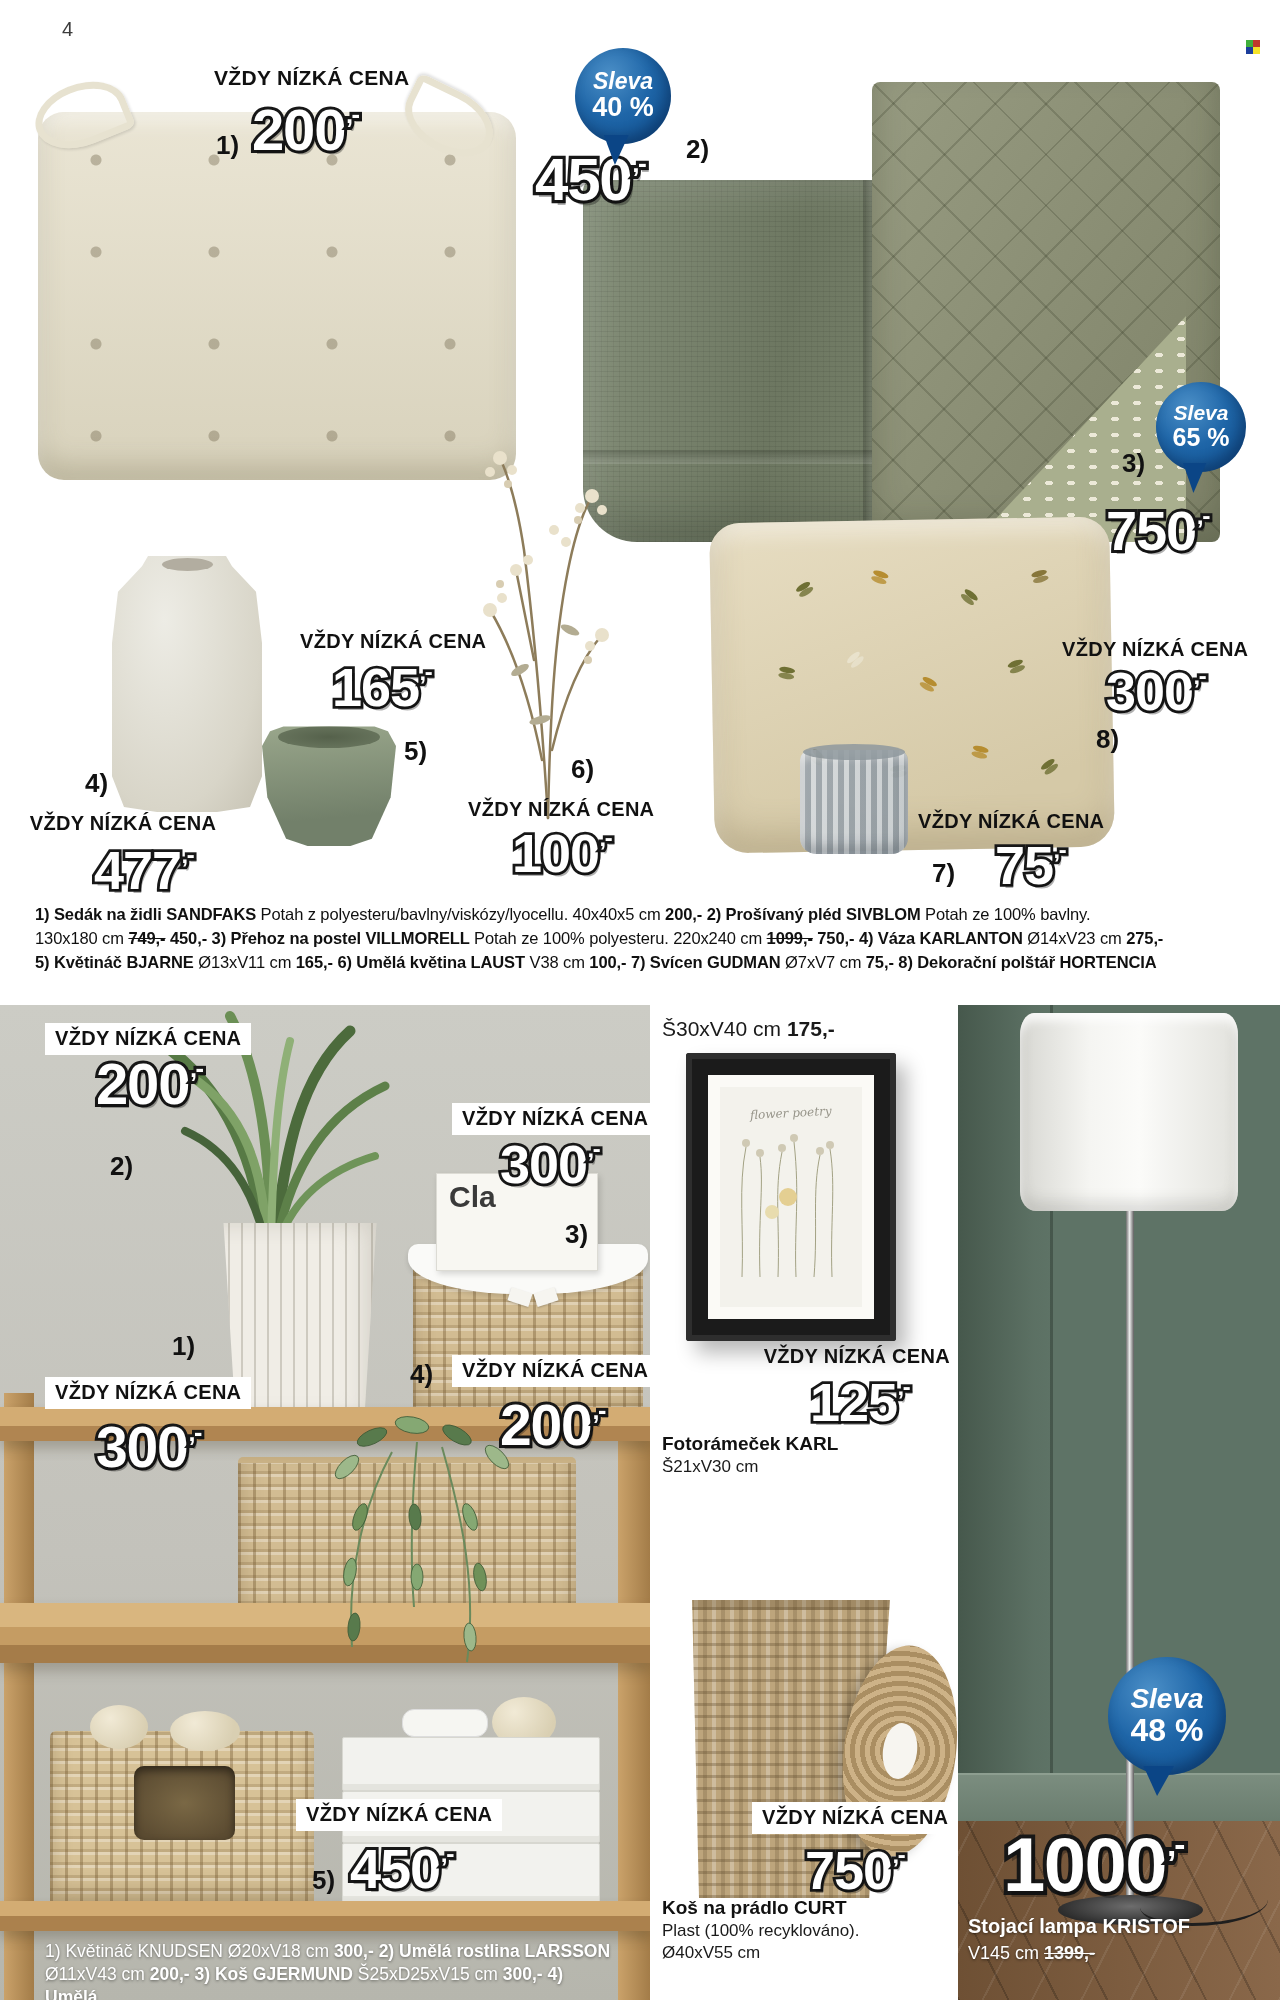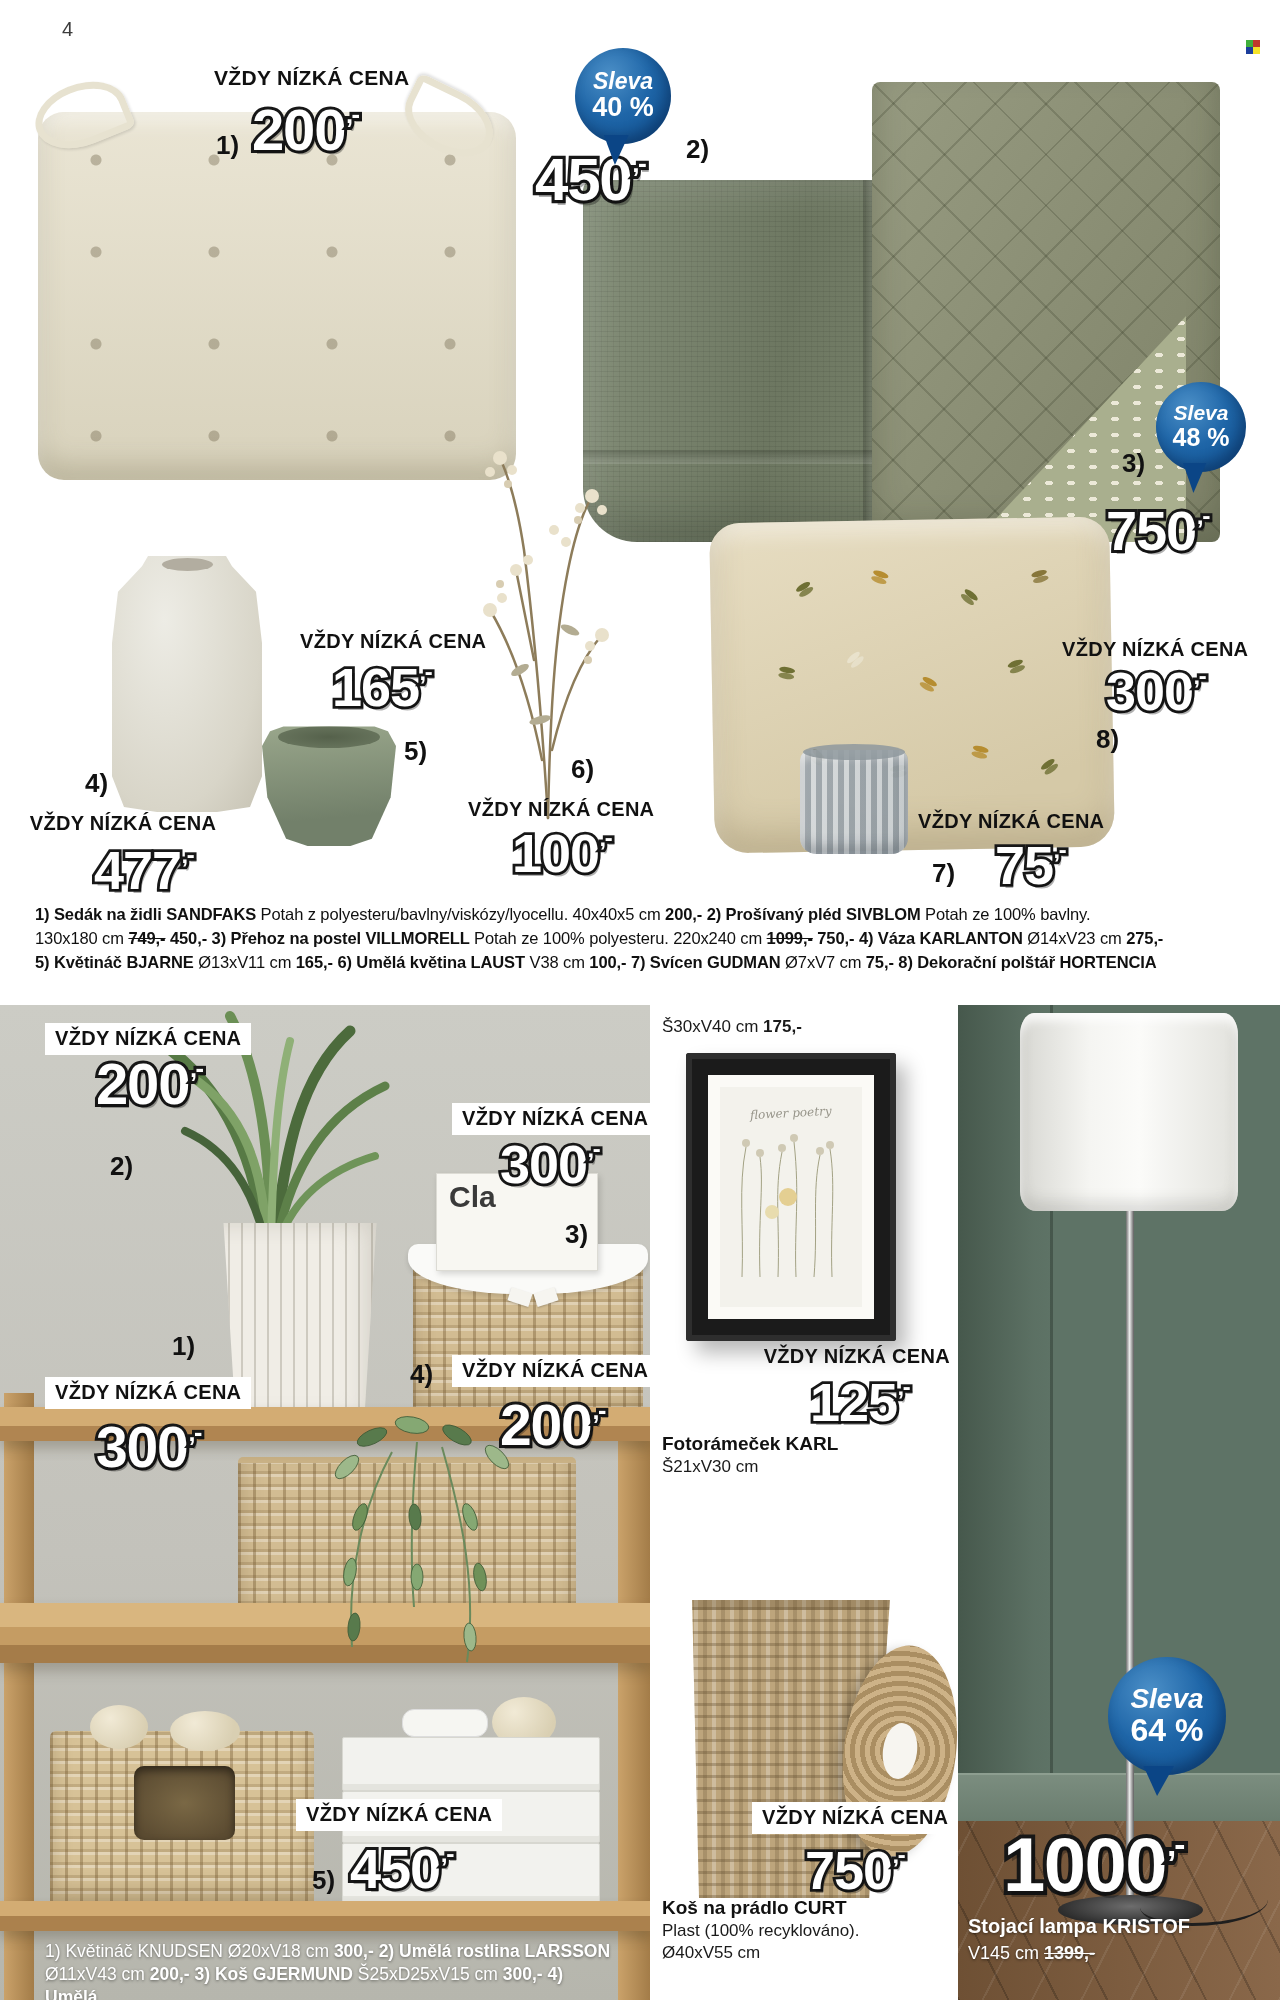--- a/index.html
+++ b/index.html
@@ -109,21 +109,21 @@
   .bow::before,.bow::after{content:"";position:absolute;top:12px;width:22px;height:14px;background:#f6f5f0;
       box-shadow:0 1px 2px rgba(0,0,0,.2);}
   .bow::before{left:0;transform:rotate(18deg);}.bow::after{right:0;transform:rotate(-18deg);}
   .hole{position:absolute;left:32%;top:20%;width:38%;height:42%;border-radius:10px;
       background:radial-gradient(#7a6845,#5c4c32 80%);box-shadow:inset 0 4px 8px rgba(0,0,0,.5);}
   .yarn{position:absolute;border-radius:50%;background:radial-gradient(circle at 35% 30%,#f1ead6,#d9cfb2 75%);}
   .book{position:relative;background:#f2f2ee;border:1px solid #d7d7d0;border-radius:2px;
       box-shadow:inset 0 -6px 0 #e4e4de;}
   
   .cardM{position:absolute;left:650px;top:1005px;width:308px;height:995px;background:#fff;}
-  .sizeline{position:absolute;font-size:17px;color:#1a1a1a;}
+  .sizeline{position:absolute;font-size:21px;color:#1a1a1a;}
   .frameK{position:absolute;left:36px;top:48px;width:210px;height:288px;background:#1b1b1b;border-radius:3px;
       box-shadow:10px 12px 20px rgba(0,0,0,.28),inset 0 0 0 6px #2e2e2e;z-index:1;}
   .matK{position:absolute;left:22px;top:22px;right:22px;bottom:22px;background:#fbfaf6;}
   .artK{position:absolute;left:12px;top:12px;right:12px;bottom:12px;background:#f3f2ec;}
   .prodname{position:absolute;font-weight:700;font-size:19px;color:#111;}
   .prodinfo{position:absolute;font-size:17px;color:#1a1a1a;}
   .curtbody{position:absolute;left:18px;top:50px;width:230px;height:298px;z-index:1;
       background-color:#bda57c;
       background-image:repeating-linear-gradient(0deg,rgba(92,72,42,.32) 0 3px,transparent 3px 12px),
                        repeating-linear-gradient(90deg,rgba(255,255,255,.26) 0 4px,transparent 4px 9px,rgba(92,72,42,.22) 9px 13px,transparent 13px 18px);
@@ -185,21 +185,21 @@
     <span class="pc" style="font-size:27px;">40 %</span>
   </div>
   <div class="price" style="left:535px;top:150px;font-size:60px;"><span>450</span><span class="pmk">,-</span></div>
   <div class="pnum" style="left:686px;top:134px;">2)</div>
 
   <div class="blk3">
       <div class="blk3-fold"></div>
     </div>
   <div class="badge" style="left:1156px;top:382px;width:90px;height:90px;">
     <span class="sl" style="font-size:21px;">Sleva</span>
-    <span class="pc" style="font-size:25px;">48 %</span>
+    <span class="pc" style="font-size:25px;">65 %</span>
   </div>
   <div class="pnum" style="left:1122px;top:448px;">3)</div>
   <div class="price" style="left:1106px;top:503px;font-size:56px;"><span>750</span><span class="pmk">,-</span></div>
 
   <div class="vase4"></div>
   <div class="pnum" style="left:85px;top:768px;">4)</div>
   <div class="vnc-plain" style="left:28px;top:812px;width:190px;text-align:center;">VŽDY NÍZKÁ CENA</div>
   <div class="price" style="left:94px;top:843px;font-size:54px;"><span>477</span><span class="pmk">,-</span></div>
 
   <div class="pot5"></div>
@@ -461,20 +461,20 @@
     <div class="wallEdge"></div>
     <div class="baseboard"></div>
     <div class="floorR"></div>
     <div class="shade"></div>
     <div class="pole"></div>
     <div class="lampbase"></div>
     <div class="cable"></div>
 
     <div class="badge" style="left:150px;top:652px;width:118px;height:118px;">
       <span class="sl" style="font-size:28px;">Sleva</span>
-      <span class="pc" style="font-size:32px;">64 %</span>
+      <span class="pc" style="font-size:32px;">48 %</span>
     </div>
     <div class="price" style="left:45px;top:822px;font-size:76px;"><span>1000</span><span class="pmk">,-</span></div>
     <div class="prodname" style="left:10px;top:910px;color:#fff;font-size:20px;text-shadow:0 1px 3px rgba(0,0,0,.5);z-index:7;">Stojací lampa KRISTOF</div>
     <div class="prodinfo" style="left:10px;top:938px;color:#fff;font-size:18px;text-shadow:0 1px 3px rgba(0,0,0,.5);z-index:7;"><span>V145 cm </span><span style="font-weight: 700; text-decoration: line-through;">1399,-</span></div>
   </div>
 
 </div>
 
 </body></html>

